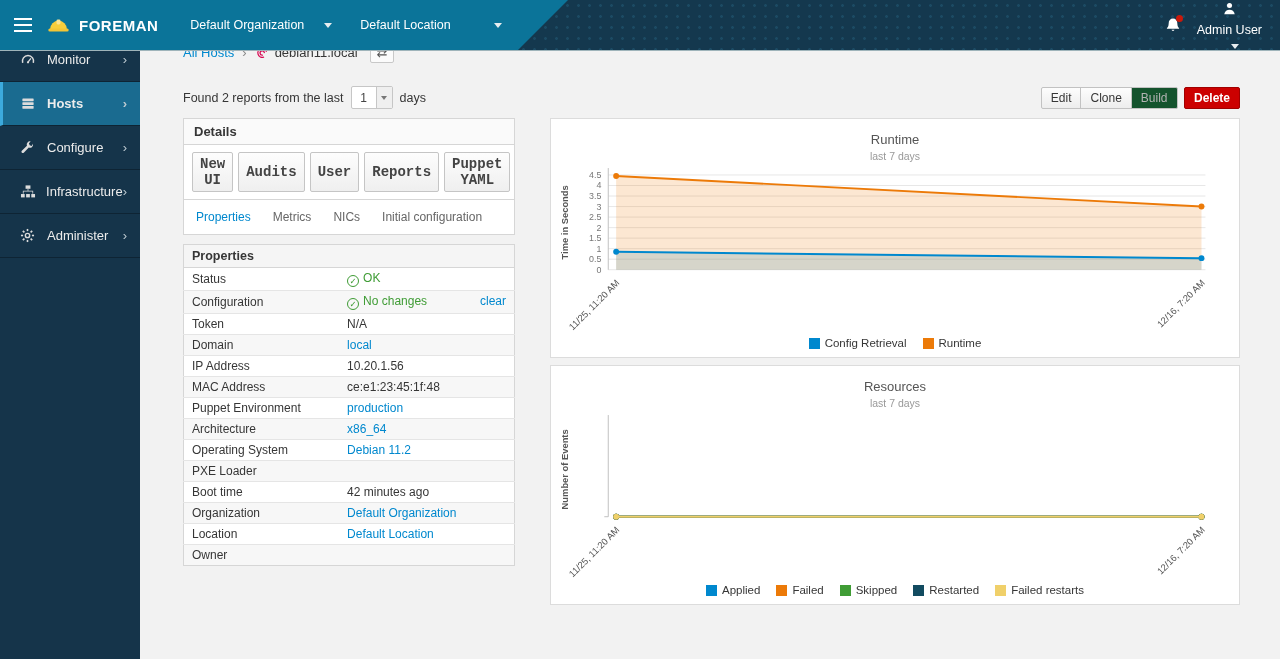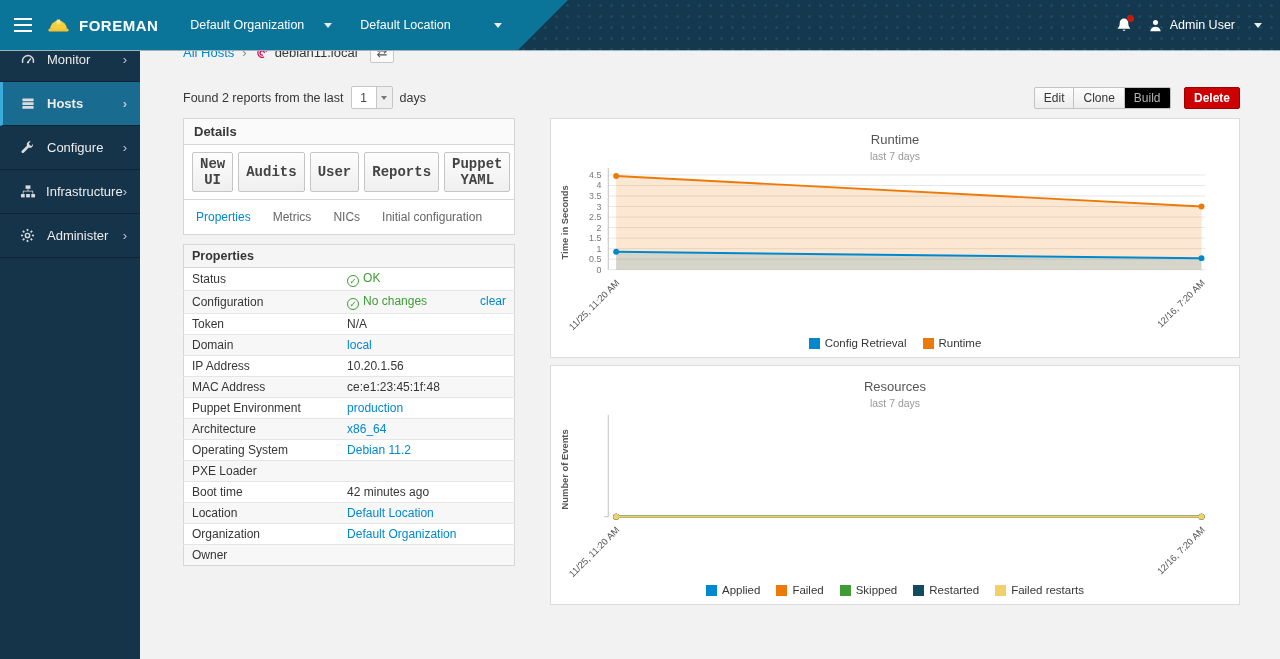--- a/index.html
+++ b/index.html
@@ -23,21 +23,21 @@
     align-items:center; gap:4px; cursor:pointer;}
   .hamburger span{ width:18px; height:2px; background:#fff; display:block;}
   .brand{ display:flex; align-items:center; gap:8px; margin-right:18px; cursor:pointer;}
   .brand-name{ color:#fff; font-weight:bold; font-size:15px; letter-spacing:.5px;}
   .nav-select{ display:flex; align-items:center; color:#fff; font-size:12.5px; height:100%;
     padding:0 14px; cursor:pointer; min-width:170px; justify-content:space-between;}
   .caret-down{ width:0; height:0; border-left:4px solid transparent; border-right:4px solid transparent;
     border-top:5px solid #e8edf0; margin-left:12px;}
   .bell-wrap{ position:relative; display:flex; cursor:pointer;}
   .bell-dot{ position:absolute; top:-2px; right:-2px; width:7px; height:7px; border-radius:50%; background:#c9190b;}
-  .user-wrap{ display:flex; align-items:center; gap:7px; color:#fff; font-size:12.5px; cursor:pointer;}
+  .user-wrap{ display:flex; align-items:center; gap:7px; color:#fff; font-size:12.5px; cursor:pointer;flex-direction:column;}
   
   .sidebar{ position:fixed; top:38px; left:0; bottom:0; width:140px; background:#15344a; z-index:15;}
   .side-item{ height:44px; display:flex; align-items:center; padding:0 13px 0 20px;
     color:#ececec; font-size:13px; border-bottom:1px solid #0e2434; cursor:pointer;}
   .side-item .sicon{ width:17px; height:16px; margin-right:10px; color:#dcdcdc; display:flex; align-items:center;}
   .side-item .chev{ margin-left:auto; color:#bcc9d0; font-size:13px;}
   .side-item.active{ background:#1a6b90; border-left:3px solid #3caadd; padding-left:17px; font-weight:bold;}
   
   .content{ position:absolute; left:140px; top:38px; right:0; bottom:0; padding:4px 40px 0 43px;}
   .breadcrumb{ display:flex; align-items:center; gap:8px; font-size:13px; color:#888;}
@@ -52,22 +52,22 @@
   .mini-select .val{ width:24px; display:flex; align-items:center; justify-content:center; font-size:12px; color:#444;}
   .mini-select .caret-box{ width:16px; background:#efefef; border-left:1px solid #c6c6c6;
     display:flex; align-items:center; justify-content:center;}
   .caret-sm{ width:0;height:0;border-left:3.5px solid transparent;border-right:3.5px solid transparent;border-top:4px solid #777;}
   .btn{ font-size:12px; padding:3px 9px; border:1px solid #c2c2c2; background:linear-gradient(#fdfdfd,#ededed);
     color:#363636; cursor:pointer; font-family:inherit;}
   .btn-group{ display:inline-flex;}
   .btn-group .btn+.btn{ margin-left:-1px;}
   .btn-group .btn:first-child{ border-radius:2px 0 0 2px;}
   .btn-group .btn:last-child{ border-radius:0 2px 2px 0;}
-  .btn.disabled{ color:#b3b3b3; background:#000000; cursor:default;}
-  .btn.danger{ background:#cc0000; border-color:#a00000; color:#fff; font-weight:bold; border-radius:2px; margin-left:9px;}
+  .btn.disabled{ color:#b3b3b3; background:#14532d; cursor:default;}
+  .btn.danger{ background:#cc0000; border-color:#a00000; color:#fff; font-weight:bold; border-radius:2px; margin-left:2px;}
   .main-row{ margin-top:9px; display:flex; align-items:flex-start; gap:35px;}
   
   .details-col{ width:332px; flex:none;}
   .panel{ background:#fff; border:1px solid #d6d6d6;}
   .panel-header{ padding:5px 10px; font-size:13px; font-weight:bold; color:#363636;
     background:#fafafa; border-bottom:1px solid #d6d6d6;}
   .panel-buttons{ padding:7px 8px; border-bottom:1px solid #d6d6d6; display:flex; gap:5px;}
   .small-btn{ font-size:14px; font-weight:bold; color:#444; padding:3px 7px; border:1px solid #c5c5c5;
     background:linear-gradient(#fdfdfd,#efefef); border-radius:2px; cursor:pointer; font-family:Liberation Mono, monospace;}
   .panel-tabs{ padding:10px 12px; display:flex; gap:22px; font-size:12px; color:#666;}
@@ -319,26 +319,26 @@
             </tr>
             <tr>
               <td class="prop-label">PXE Loader</td>
               <td class="prop-value"></td>
             </tr>
             <tr>
               <td class="prop-label">Boot time</td>
               <td class="prop-value">42 minutes ago</td>
             </tr>
             <tr>
+              <td class="prop-label">Organization</td>
+              <td class="prop-value"><span class="link">Default Organization</span></td>
+            </tr>
+            <tr>
               <td class="prop-label">Location</td>
               <td class="prop-value"><span class="link">Default Location</span></td>
-            </tr>
-            <tr>
-              <td class="prop-label">Organization</td>
-              <td class="prop-value"><span class="link">Default Organization</span></td>
             </tr>
             <tr>
               <td class="prop-label">Owner</td>
               <td class="prop-value"></td>
             </tr>
           </tbody>
       </table>
     </div>
 
     <div class="charts-col" id="charts-col">

